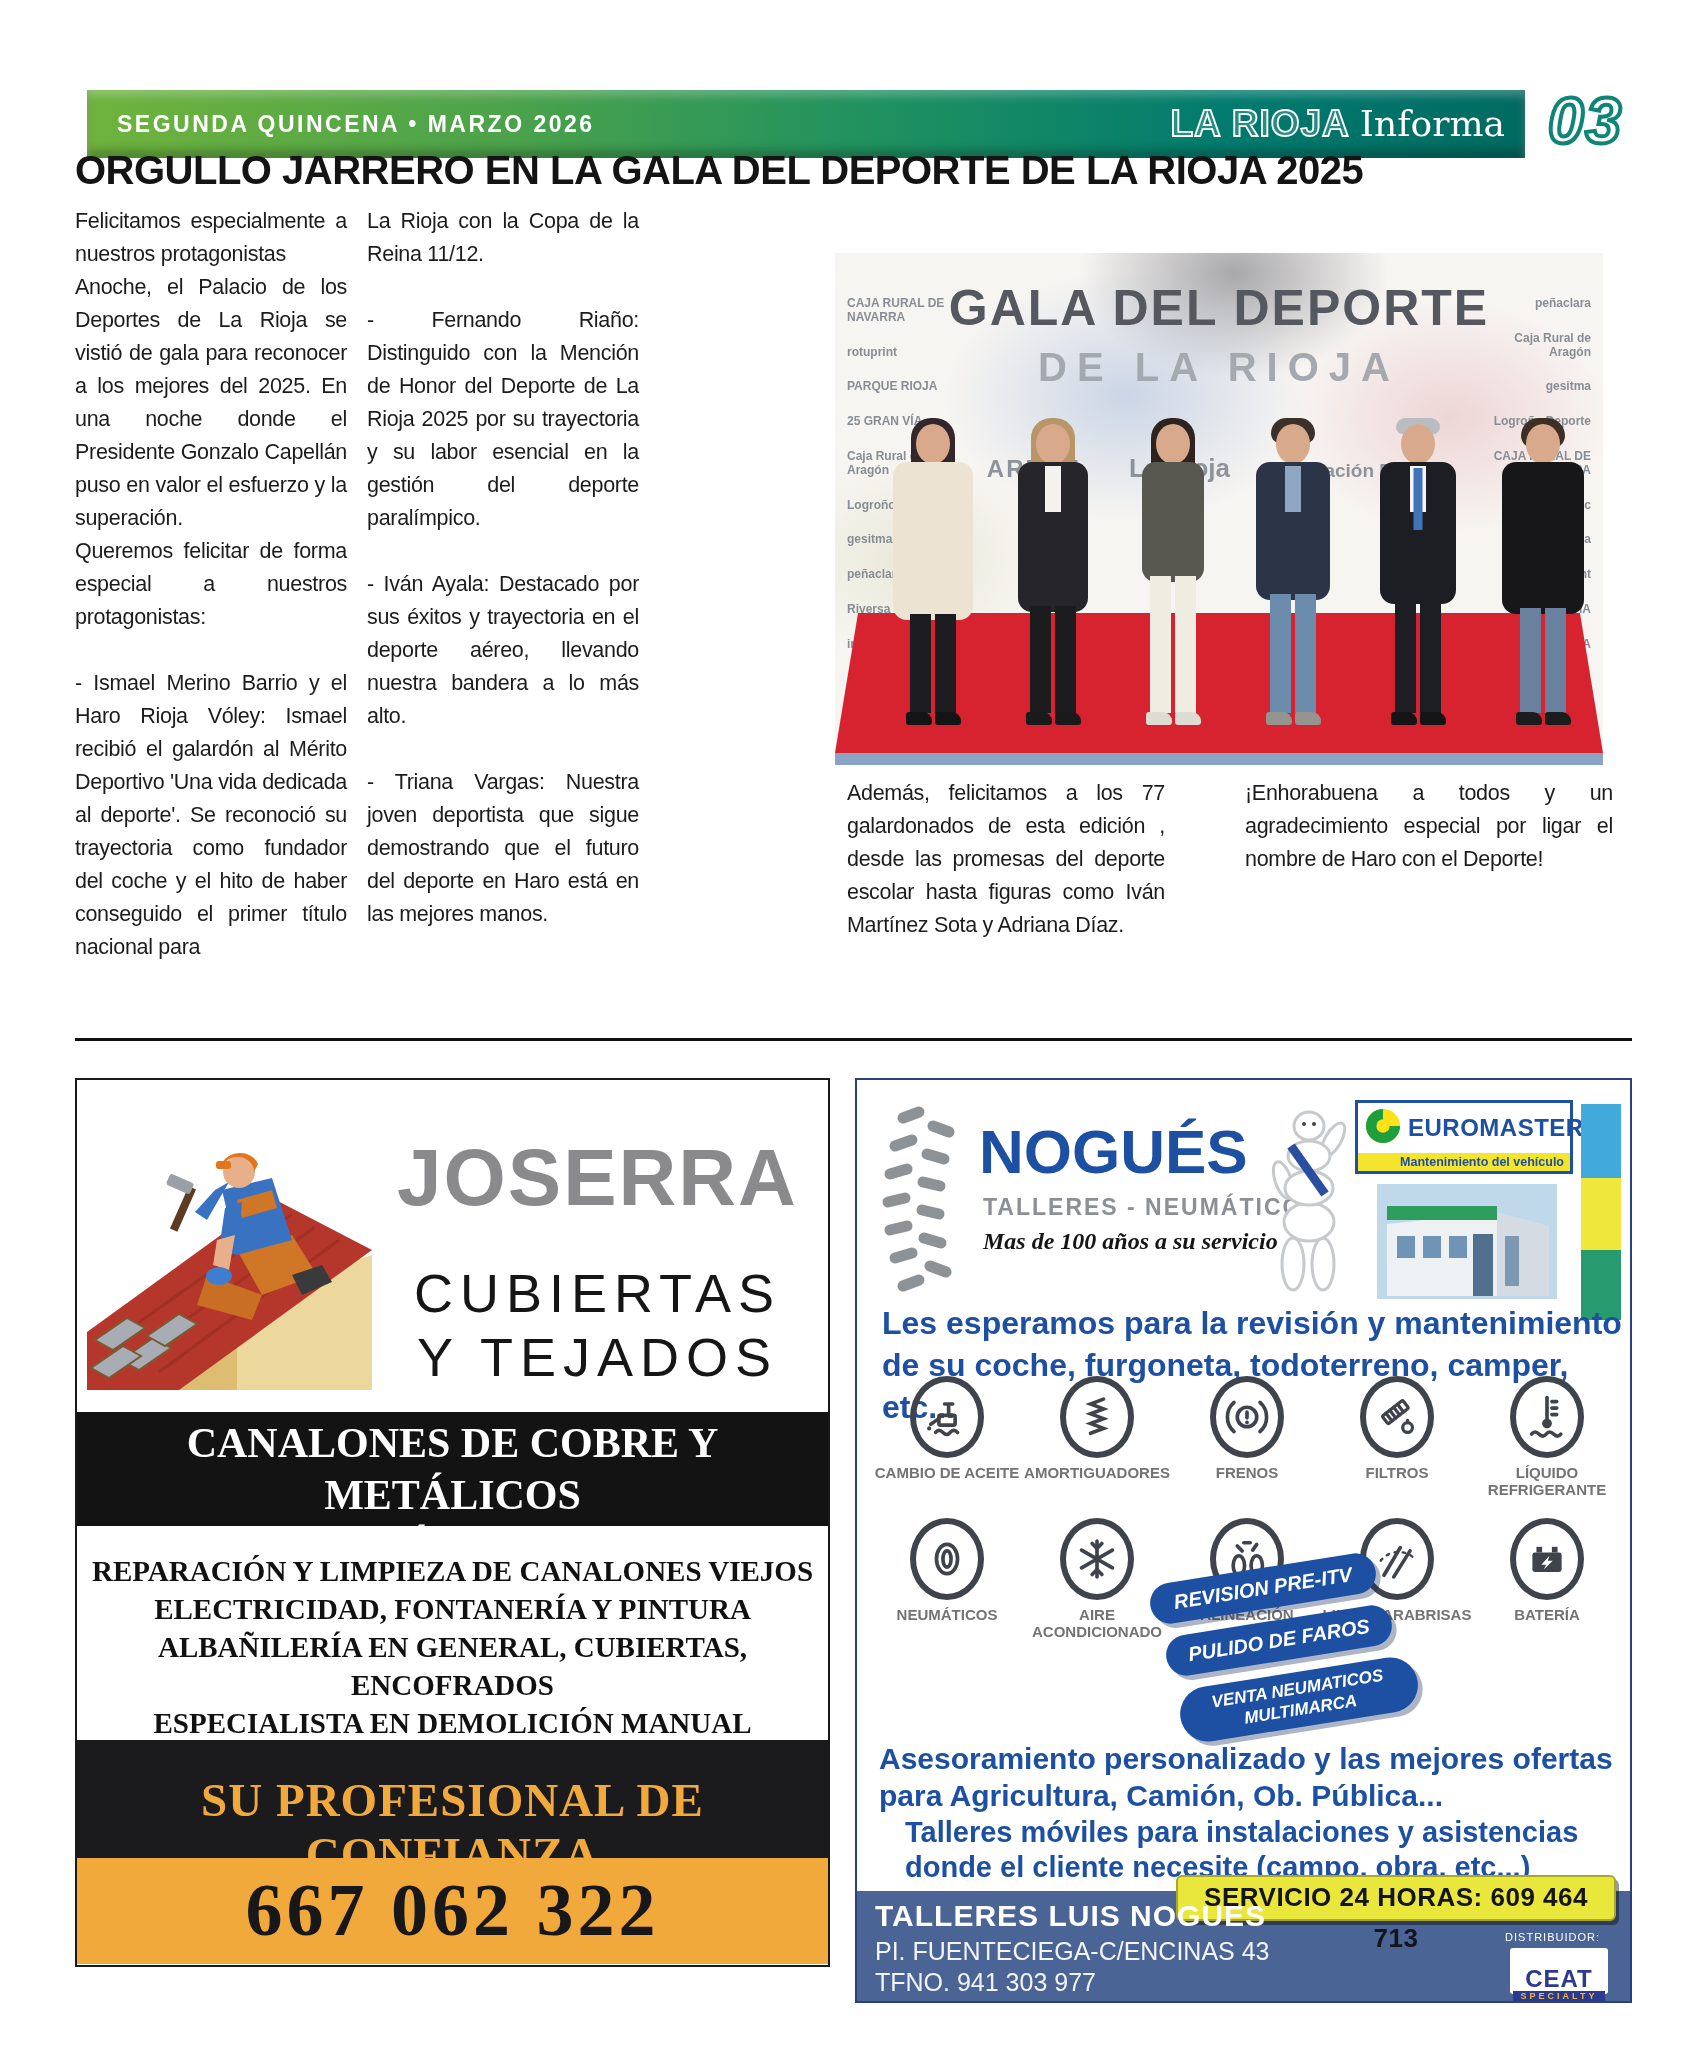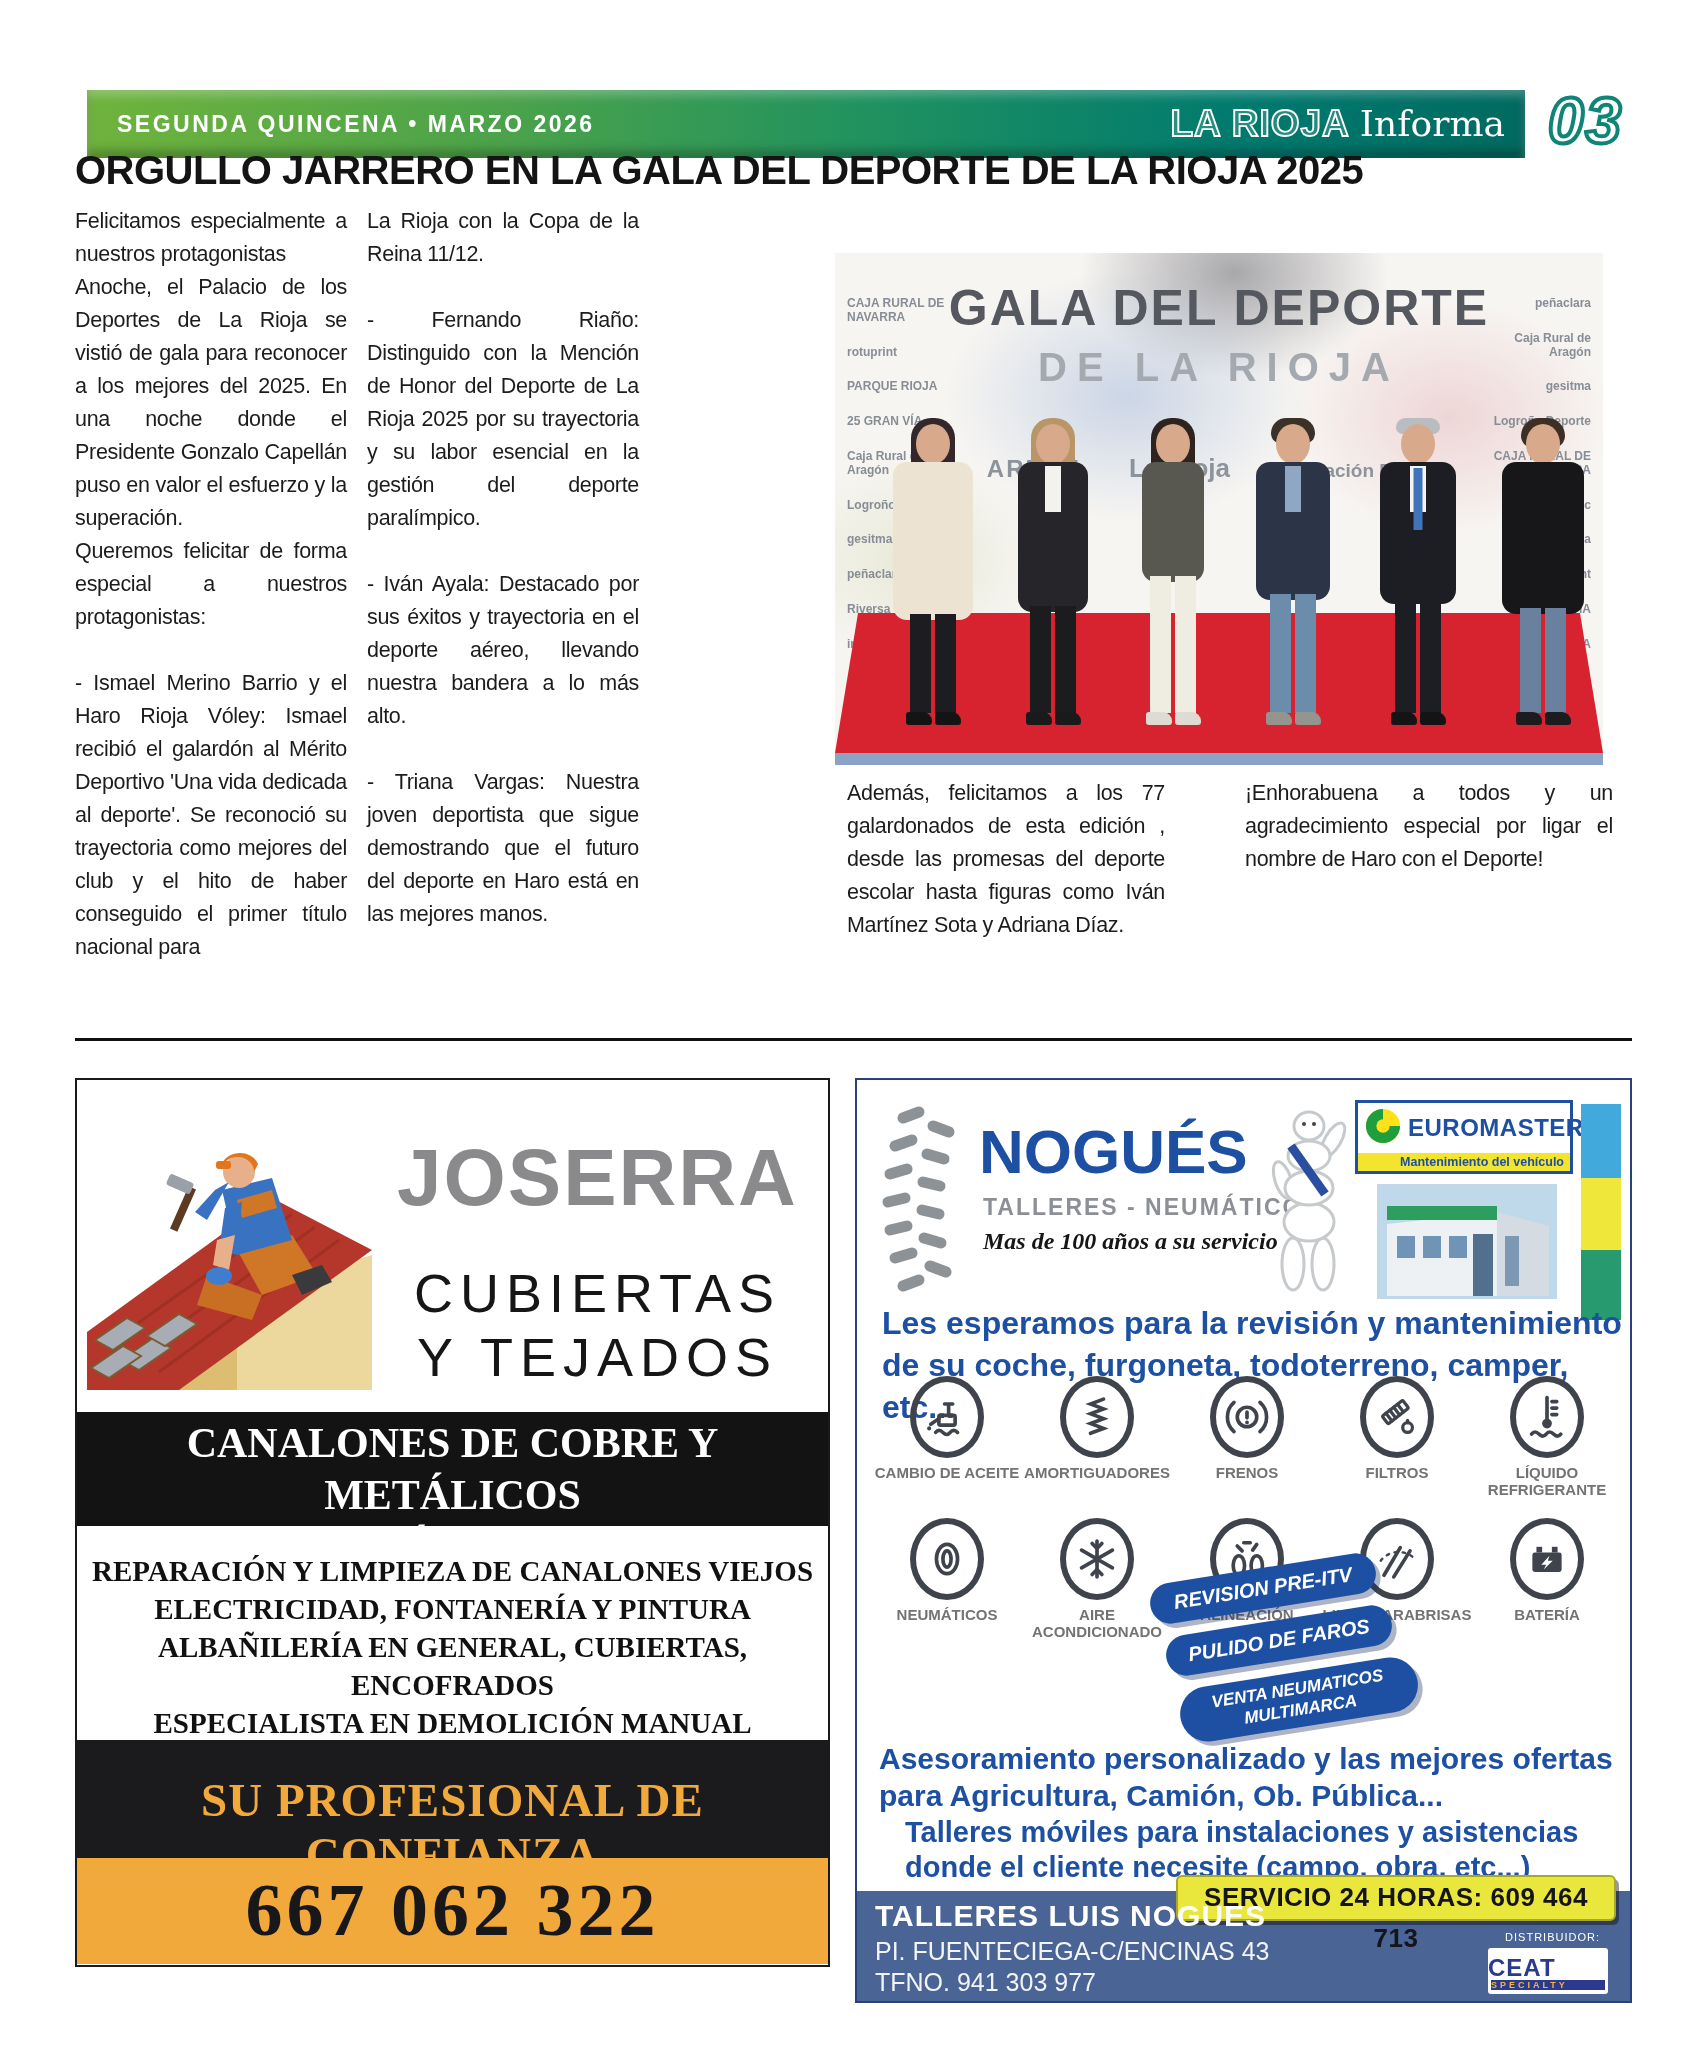--- a/index.html
+++ b/index.html
@@ -99,21 +99,21 @@
   .pill.small{font-size:17px;line-height:1.25;padding:6px 6px}
   .n-offer1{position:absolute;left:22px;font-size:30px;font-weight:800;color:#1d50a2}
   .n-offer2{position:absolute;left:48px;font-size:29px;font-weight:700;color:#1d50a2}
   .n-bar{position:absolute;left:0;right:0;bottom:0;height:110px;background:#4a6496}
   .n-bar .company{position:absolute;left:18px;top:8px;font-size:30px;color:#fff;font-weight:600;letter-spacing:1px}
   .n-bar .addr{position:absolute;left:18px;top:46px;font-size:25px;color:#f2f4f7}
   .n-bar .tfno{position:absolute;left:18px;top:77px;font-size:25px;color:#f2f4f7}
   .n-24h{position:absolute;right:14px;top:-16px;width:440px;height:46px;background:#e9e73b;border:2px solid #a8a826;border-radius:6px;box-shadow:3px 4px 0 rgba(0,0,0,.4);
     text-align:center;font-size:26px;font-weight:800;color:#14141a;line-height:41px;letter-spacing:.5px}
   .n-dist{position:absolute;right:30px;top:40px;font-size:11px;color:#fff;font-weight:400;letter-spacing:1px}
-  .n-ceat{position:absolute;right:22px;top:57px;width:120px;height:46px;background:#fff;border-radius:3px;text-align:left;padding-top:8px}
+  .n-ceat{position:absolute;right:22px;top:57px;width:98px;height:46px;background:#fff;border-radius:3px;text-align:center;padding-top:19px}
   .n-ceat .cb{font-size:24px;font-weight:800;color:#2b3a8f;letter-spacing:1px;line-height:24px}
   .n-ceat .cs{display:block;background:#2b3a8f;color:#f2b63c;font-size:9px;font-weight:700;letter-spacing:3px;margin:0 3px}
 </style>
 </head>
 <body>
 
 <div class="page">
 
   <div class="hdr-bar">
     <span class="hdr-issue">SEGUNDA QUINCENA • MARZO 2026</span>
@@ -123,21 +123,21 @@
     </span>
   </div>
   <div class="page-num">03</div>
 
   <div class="headline">ORGULLO JARRERO EN LA GALA DEL DEPORTE DE LA RIOJA 2025</div>
 
   <div class="col col1">
     <p>Felicitamos especialmente a nuestros protagonistas</p>
     <p>Anoche, el Palacio de los Deportes de La Rioja se vistió de gala para reconocer a los mejores del 2025. En una noche donde el Presidente Gonzalo Capellán puso en valor el esfuerzo y la superación.</p>
     <p>Queremos felicitar de forma especial a nuestros protagonistas:</p>
-    <p class="gap">- Ismael Merino Barrio y el Haro Rioja Vóley: Ismael recibió el galardón al Mérito Deportivo 'Una vida dedicada al deporte'. Se reconoció su trayectoria como mejores del club y el hito de haber conseguido el primer título nacional para</p>
+    <p class="gap">- Ismael Merino Barrio y el Haro Rioja Vóley: Ismael recibió el galardón al Mérito Deportivo 'Una vida dedicada al deporte'. Se reconoció su trayectoria como fundador del coche y el hito de haber conseguido el primer título nacional para</p>
   </div>
   <div class="col col2">
     <p>La Rioja con la Copa de la Reina 11/12.</p>
     <p class="gap">- Fernando Riaño: Distinguido con la Mención de Honor del Deporte de La Rioja 2025 por su trayectoria y su labor esencial en la gestión del deporte paralímpico.</p>
     <p class="gap">- Iván Ayala: Destacado por sus éxitos y trayectoria en el deporte aéreo, llevando nuestra bandera a lo más alto.</p>
     <p class="gap">- Triana Vargas: Nuestra joven deportista que sigue demostrando que el futuro del deporte en Haro está en las mejores manos.</p>
   </div>
 
   <div class="photo">
     <div class="bk-title">GALA DEL DEPORTE</div>

